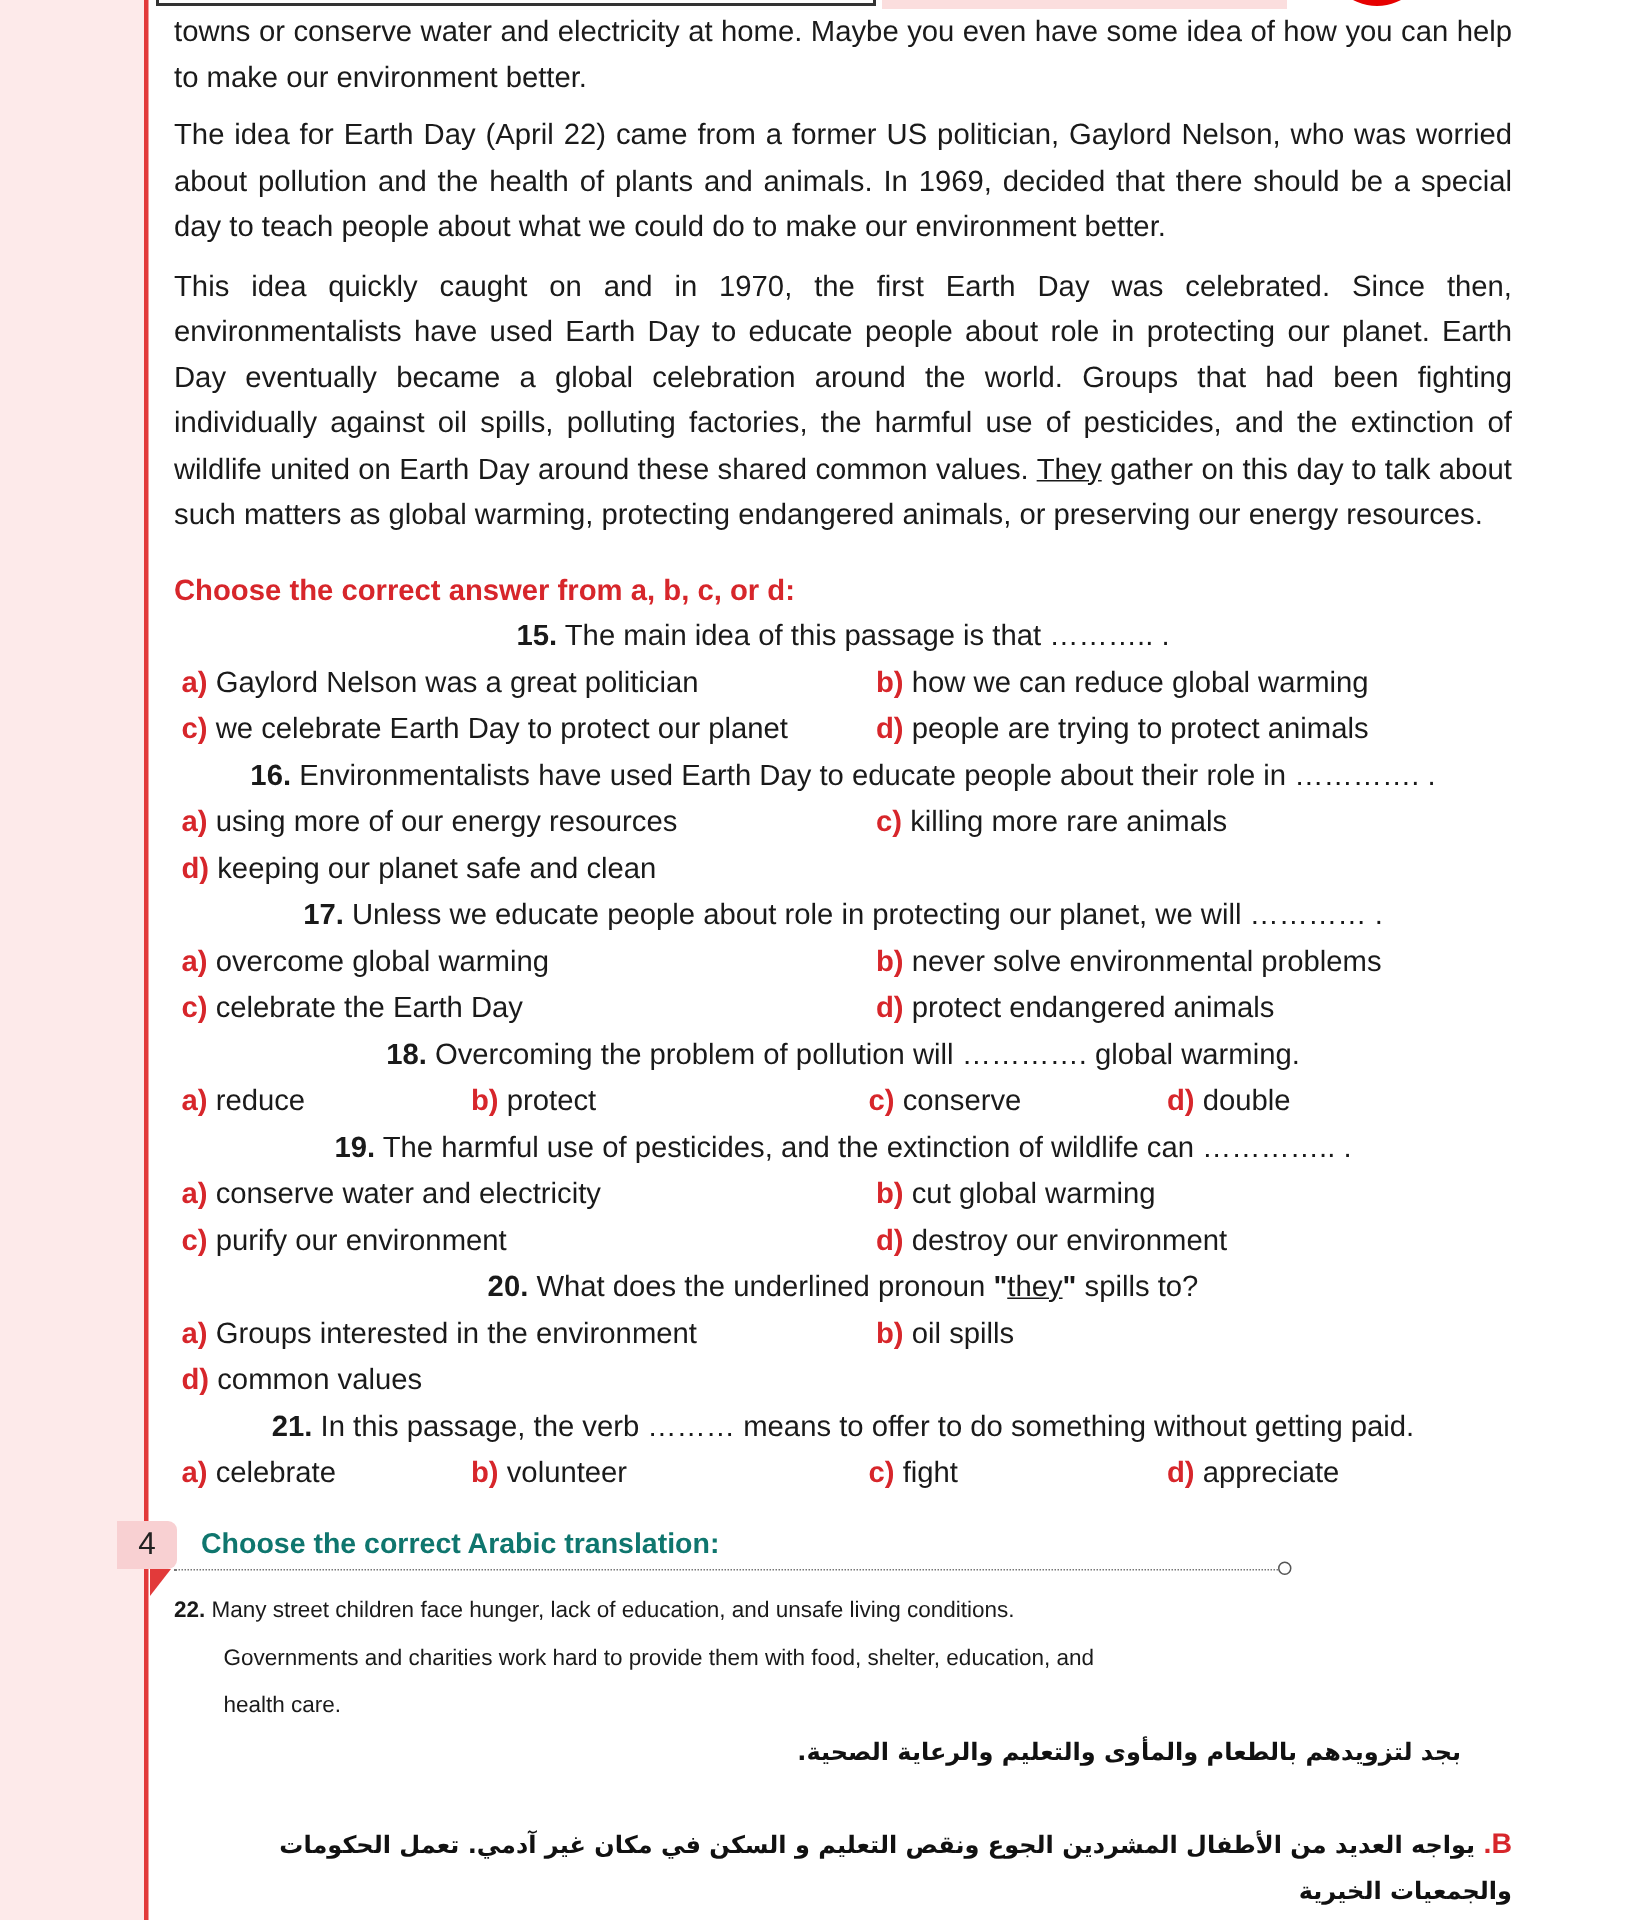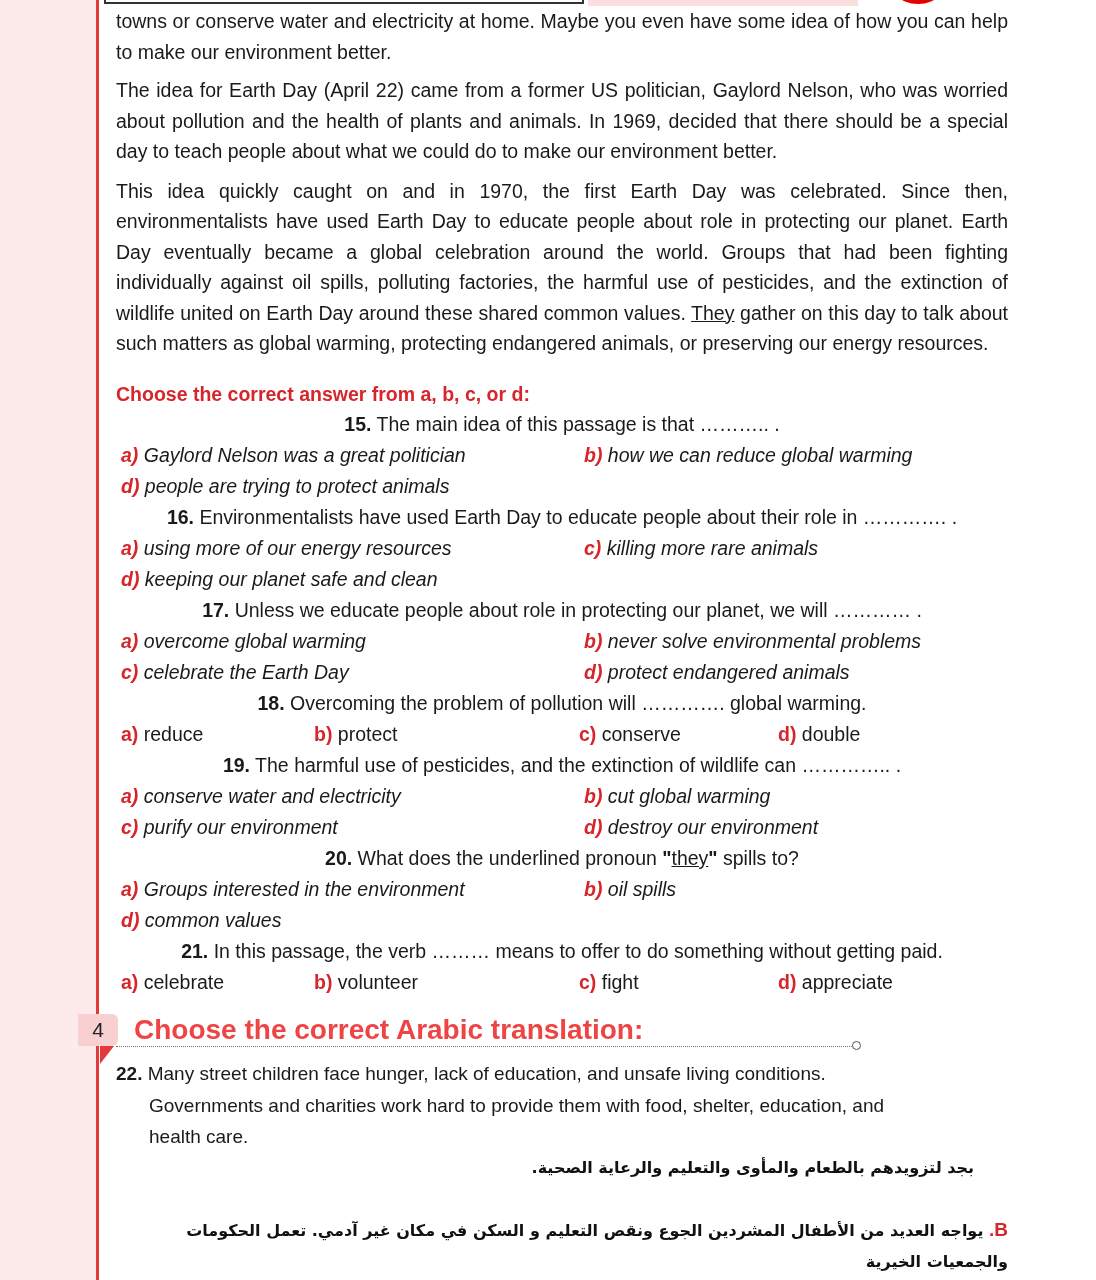--- a/index.html
+++ b/index.html
@@ -14,32 +14,32 @@
 
   .content { position: absolute; left: 116px; top: 6px; width: 892px; font-size: 19.5px; line-height: 30.5px; }
   .para { text-align: justify; margin-bottom: 9px; }
   .para.first { margin-bottom: 8px; }
   .para.last { margin-bottom: 0; }
   .u { text-decoration: underline; }
 
   .section-heading { color: #d7262b; font-weight: bold; font-size: 19.5px; line-height: 30.5px; margin-top: 20px; }
   .q-num { font-weight: bold; }
   .q-line { line-height: 31px; text-align: center; }
-  .opts { display: grid; grid-template-columns: 463px 1fr; padding-left: 5px; line-height: 31px; font-style: italic; }
+  .opts { display: grid; grid-template-columns: 463px 1fr; padding-left: 5px; line-height: 31px; }
   .opts4 { display: grid; grid-template-columns: 193px 265px 199px 1fr; padding-left: 5px; line-height: 31px; }
   .letter { color: #d7262b; font-weight: bold; }
 
   .sec4 { position: absolute; left: 78px; top: 1014px; width: 800px; height: 34px; }
   .sec4-num { position: absolute; left: 0; top: 0; width: 40px; height: 32px; background: #f8d0d2; border-radius: 0 6px 6px 0; font-size: 21px; text-align: center; line-height: 32px; color: #222; }
   .sec4-num-tip { position: absolute; left: 22px; top: 32px; width: 0; height: 0; border-left: 0 solid transparent; border-right: 14px solid transparent; border-top: 18px solid #e23a3a; }
-  .sec4-title { position: absolute; left: 56px; top: 0; color: #ef4444; font-weight: bold; font-size: 28px; line-height: 32px; }
+  .sec4-title { position: absolute; left: 56px; top: 0; color: #0f766e; font-weight: bold; font-size: 19px; line-height: 32px; }
   .dotted-rule { position: absolute; left: 116px; top: 1046px; width: 736px; border-top: 1px dotted #777; }
   .rule-circle { position: absolute; left: 852px; top: 1041px; width: 9px; height: 9px; border: 1.5px solid #555; border-radius: 50%; background: #fff; }
 
-  .q22 { position: absolute; left: 116px; top: 1058px; width: 892px; font-size: 19px; line-height: 31.5px; }
+  .q22 { position: absolute; left: 116px; top: 1058px; width: 892px; font-size: 15px; line-height: 31.5px; }
   .q22 .indent { padding-left: 33px; }
 
   .ar-opt { position: absolute; left: 140px; width: 868px; direction: rtl; text-align: right; font-family: "DejaVu Sans", sans-serif; font-weight: bold; font-size: 16px; line-height: 31px; color: #111; }
   .ar-letter { color: #d7262b; font-family: "Liberation Sans", sans-serif; font-weight: bold; font-size: 19px; }
 </style>
 </head>
 <body>
 
 <div class="left-band"></div>
 <div class="left-rule"></div>
@@ -52,20 +52,21 @@
   <p class="para">The idea for Earth Day (April 22) came from a former US politician, Gaylord Nelson, who was worried about pollution and the health of plants and animals. In 1969, decided that there should be a special day to teach people about what we could do to make our environment better.</p>
   <p class="para last"><span>This idea quickly caught on and in 1970, the first Earth Day was celebrated. Since then, environmentalists have used Earth Day to educate people about role in protecting our planet. Earth Day eventually became a global celebration around the world. Groups that had been fighting individually against oil spills, polluting factories, the harmful use of pesticides, and the extinction of wildlife united on Earth Day around these shared common values.</span> <span class="u">They</span> <span>gather on this day to talk about such matters as global warming, protecting endangered animals, or preserving our energy resources.</span></p>
 
   <div class="section-heading">Choose the correct answer from a, b, c, or d:</div>
 
   <div>
     <div class="q-line"><span class="q-num">15.</span> <span>The main idea of this passage is that ……….. .</span></div>
     <div class="opts">
       <div><span class="letter">a)</span> <span>Gaylord Nelson was a great politician</span></div>
       <div><span class="letter">b)</span> <span>how we can reduce global warming</span></div>
+      <div><span class="letter">c)</span> <span>we celebrate Earth Day to protect our planet</span></div>
       <div><span class="letter">d)</span> <span>people are trying to protect animals</span></div>
     </div>
   </div>
 
   <div>
     <div class="q-line"><span class="q-num">16.</span> <span>Environmentalists have used Earth Day to educate people about their role in …………. .</span></div>
     <div class="opts">
       <div><span class="letter">a)</span> <span>using more of our energy resources</span></div>
       <div><span class="letter">c)</span> <span>killing more rare animals</span></div>
       <div><span class="letter">d)</span> <span>keeping our planet safe and clean</span></div>

